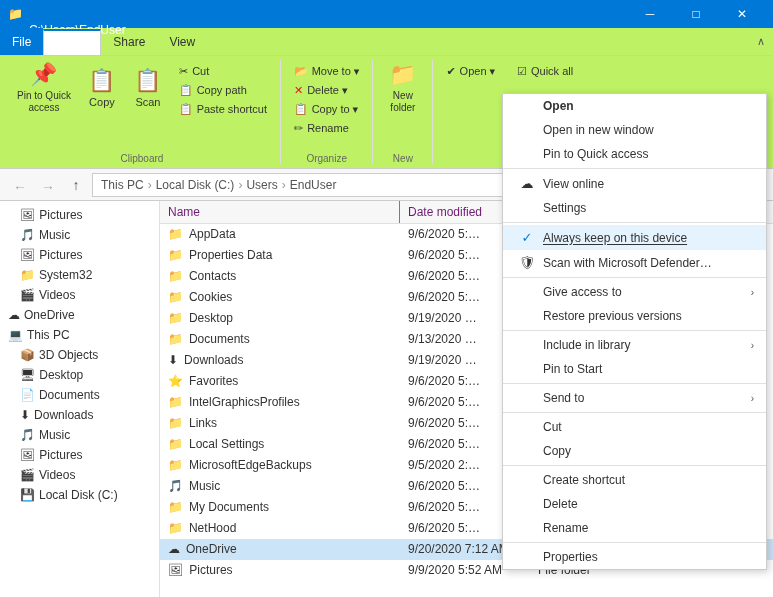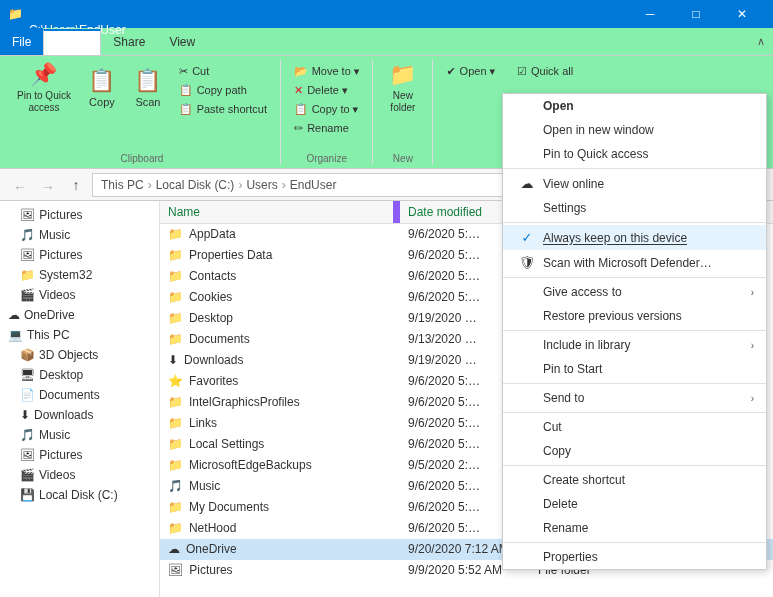--- a/index.html
+++ b/index.html
@@ -12,21 +12,21 @@
       display: flex;
       align-items: center;
       padding: 0 8px;
       color: white;
     }
     .title-bar-text { font-size: 12px; flex: 1; margin-top: 32px; }
     .title-controls { display: flex; gap: 0; }
     .title-btn { width: 46px; height: 28px; display: flex; align-items: center; justify-content: center; font-size: 12px; cursor: pointer; color: white; }
 
     
-    .ribbon { background: #86efac; border-bottom: 1px solid #ccc; }
+    .ribbon { background: #bef264; border-bottom: 1px solid #ccc; }
     .ribbon-tabs { display: flex; height: 28px; border-bottom: 1px solid #ccc; }
     .ribbon-tab {
       padding: 0 12px;
       line-height: 28px;
       font-size: 12px;
       cursor: pointer;
       color: #333;
     }
     .ribbon-tab.active { background: #0078d7; color: white; }
 
@@ -118,21 +118,21 @@
       background: white;
       overflow-y: auto;
     }
     .file-list-header {
       display: flex; background: #f7f7f7;
       border-bottom: 1px solid #e0e0e0;
       position: sticky; top: 0;
     }
     .file-col-header {
       padding: 4px 8px; font-size: 12px;
-      color: #15803d; border-right: 7px solid #8b5cf6;
+      color: #701a75; border-right: 1px solid #8b5cf6;
       cursor: pointer;
     }
     .col-name { width: 240px; }
     .col-date { width: 130px; }
     .col-type { width: 90px; }
     .col-size { width: 80px; }
 
     .file-row {
       display: flex; align-items: center;
       padding: 3px 0;

